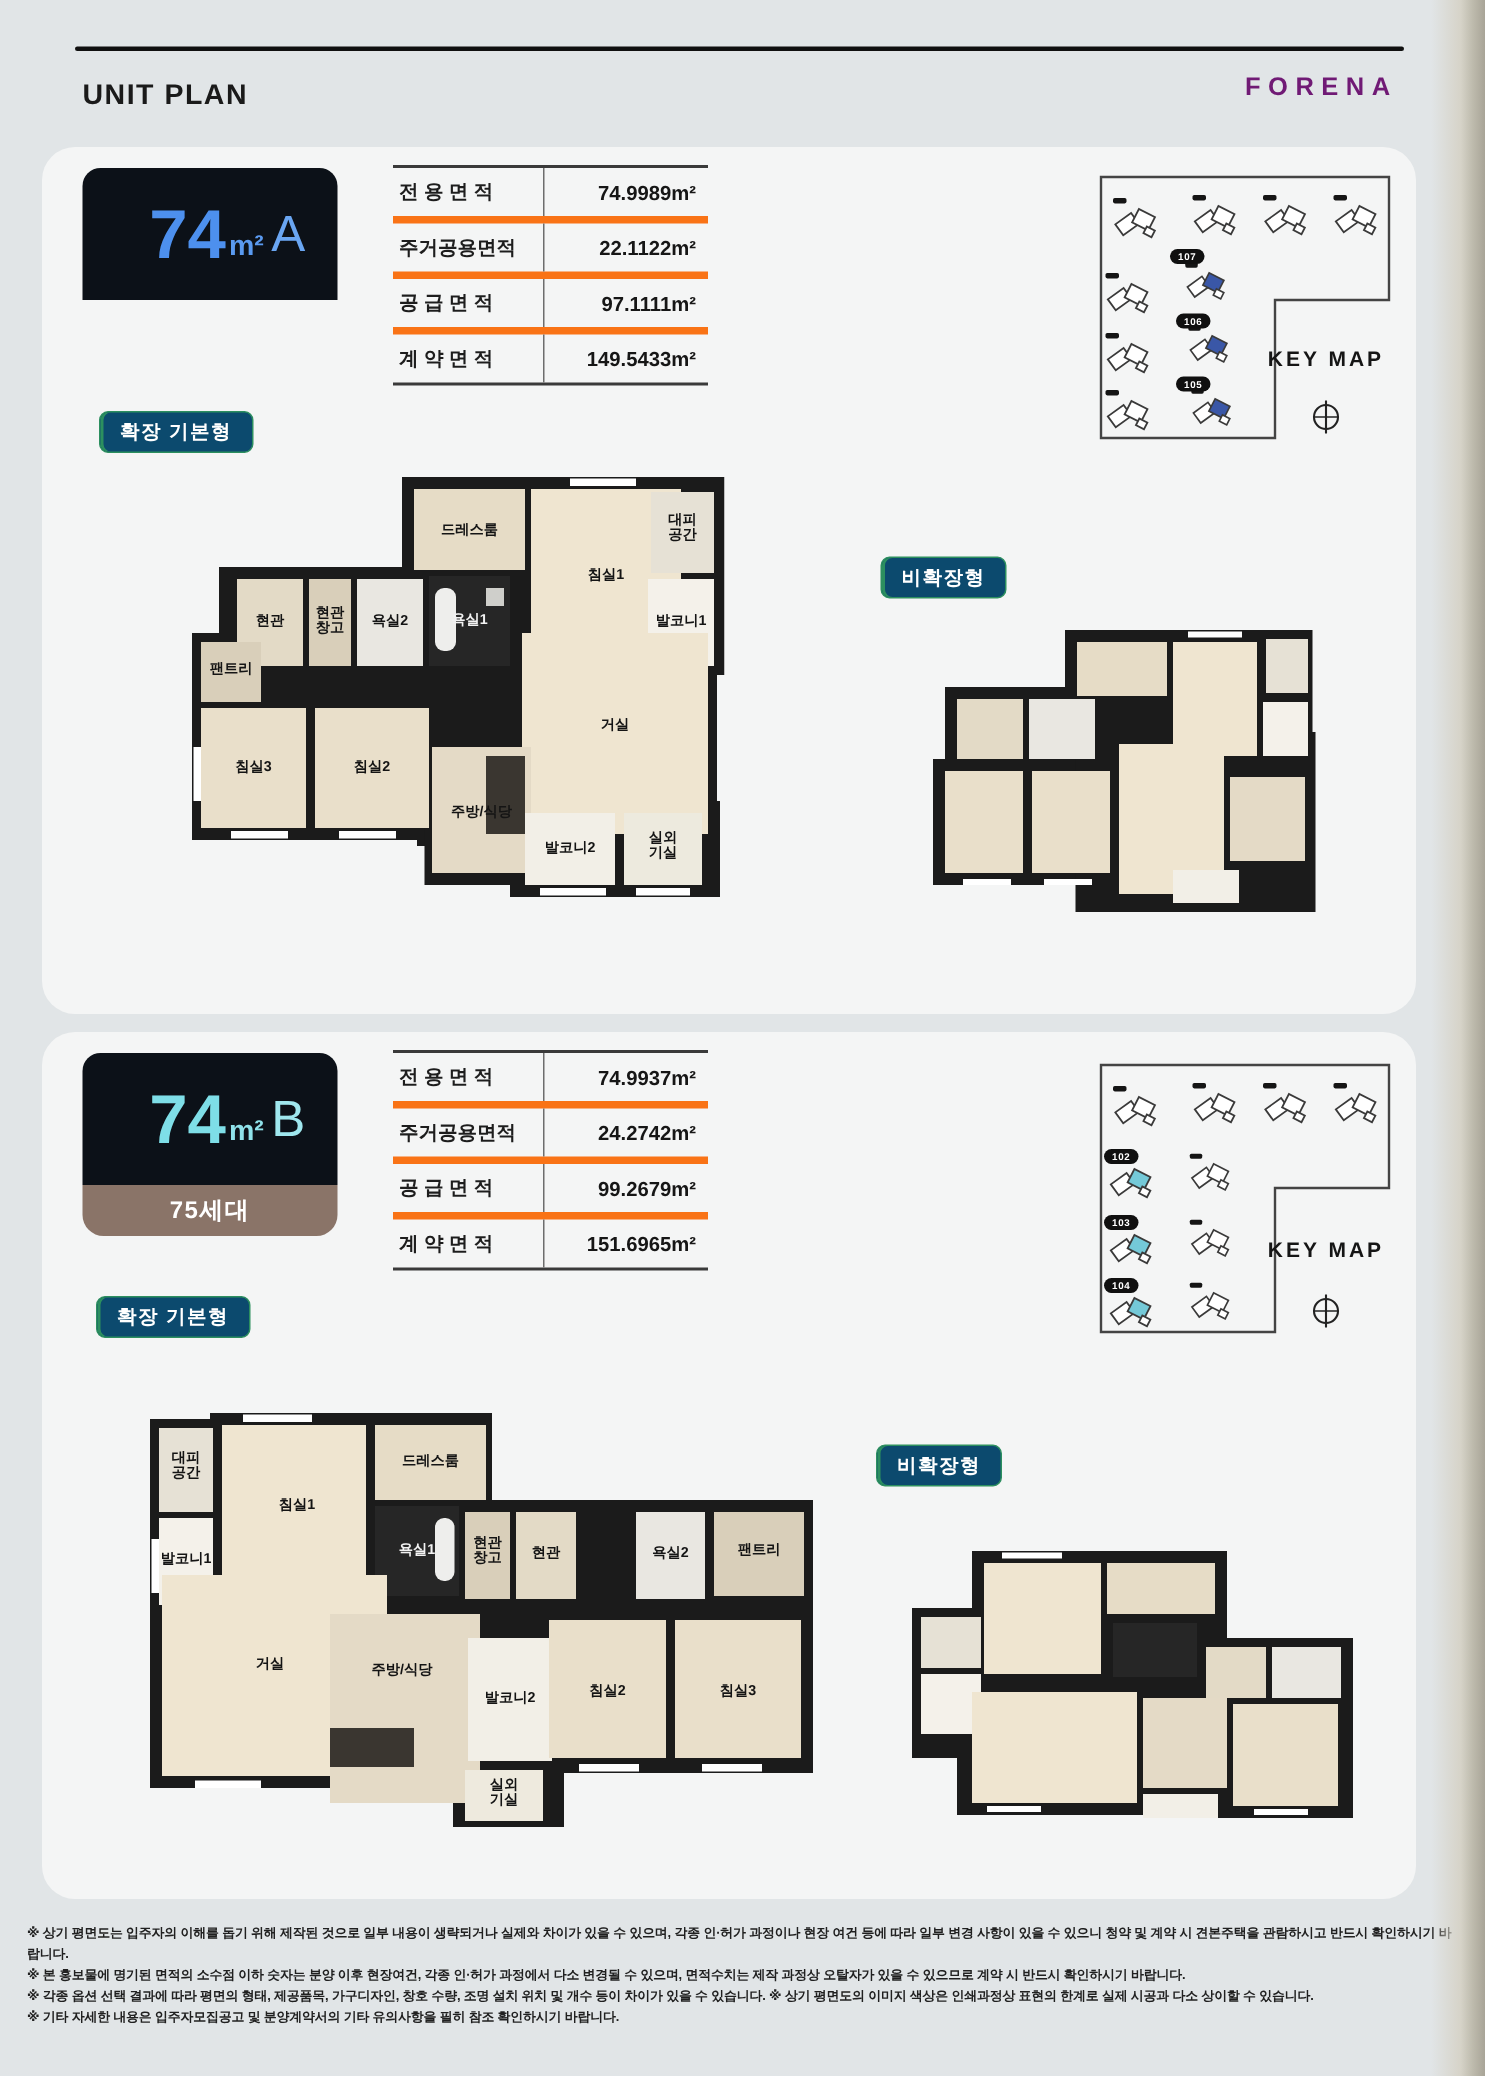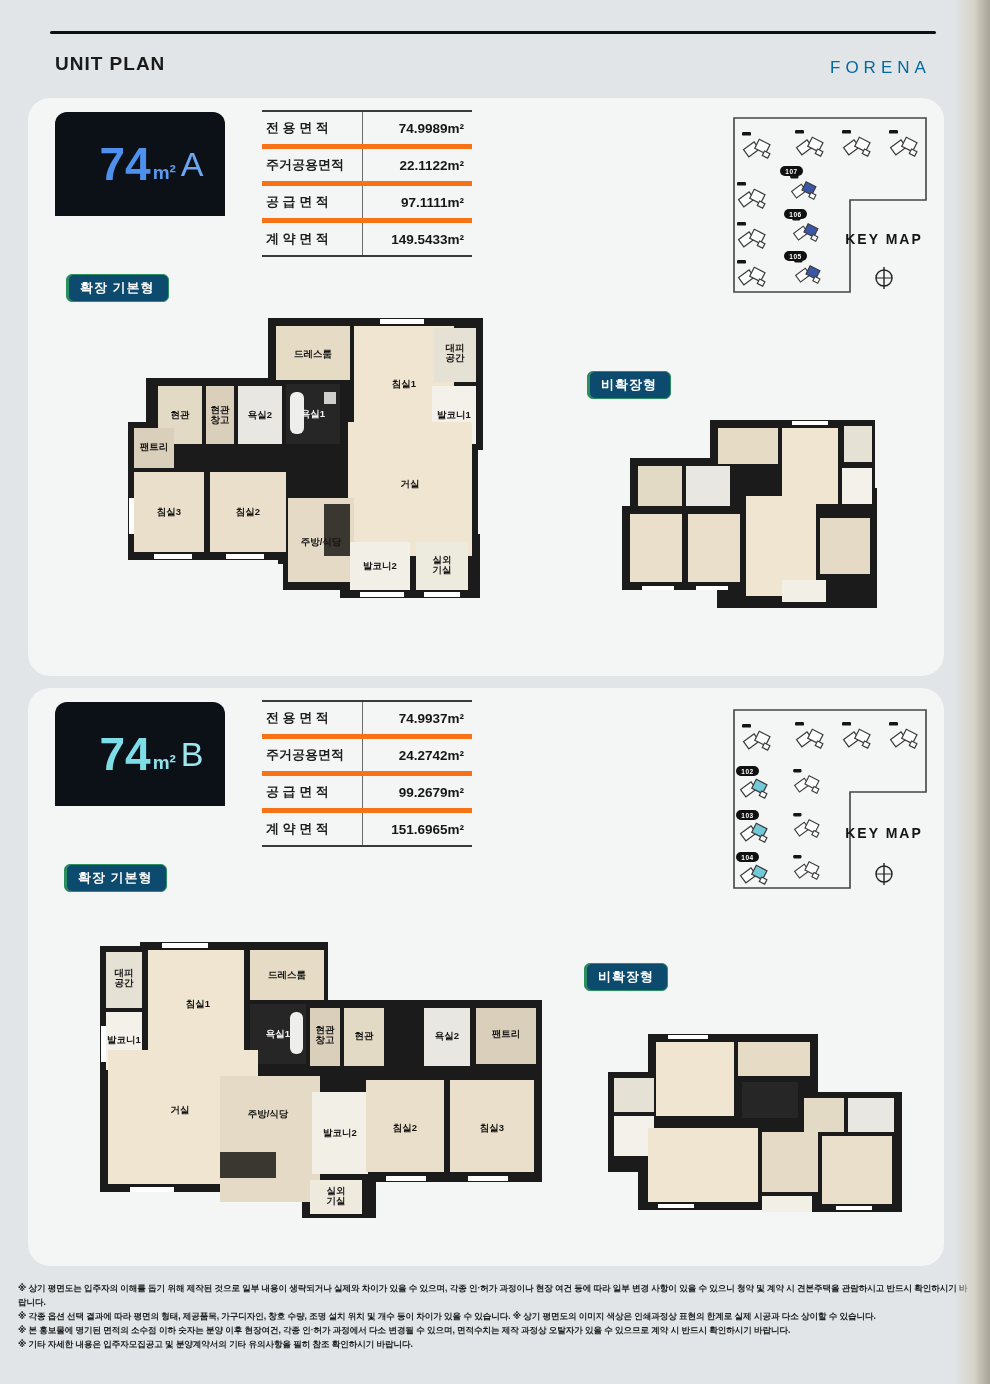--- a/index.html
+++ b/index.html
@@ -2,27 +2,27 @@
 <html><head>
 <meta charset="utf-8">
 <style>
   html,body{margin:0;padding:0;background:#c9cdd0;}
   .page{position:relative;width:990px;height:1384px;margin:0 auto;overflow:hidden;
         background:#e1e5e7;font-family:"Liberation Sans","DejaVu Sans",sans-serif;color:#1c1c1c;}
   .scan-edge{position:absolute;top:0;right:0;width:36px;height:100%;
         background:linear-gradient(90deg,rgba(0,0,0,0) 0%,#d6d3c8 55%,#bdbaac 78%,#a8a497 100%);}
   .top-rule{position:absolute;left:50px;top:31px;width:886px;height:3px;background:#101010;border-radius:2px;}
   .hdr-title{position:absolute;left:55px;top:53px;font-size:19px;font-weight:700;letter-spacing:1px;color:#1a1a1a;}
-  .hdr-brand{position:absolute;left:830px;top:58px;font-size:17px;font-weight:400;letter-spacing:5px;color:#0369a1;}
+  .hdr-brand{position:absolute;left:830px;top:48px;font-size:17px;font-weight:700;letter-spacing:5px;color:#701a75;}
   .card{position:absolute;left:28px;width:916px;height:578px;background:#f4f5f5;border-radius:22px;}
   #cardA{top:98px;} #cardB{top:688px;}
 
   
   .unit-badge{position:absolute;width:170px;}
-  .ub-top{height:104px;background:#0c1118;border-radius:12px 12px 0 0;display:flex;align-items:center;justify-content:center;padding-left:23px;}
+  .ub-top{height:88px;background:#0c1118;border-radius:12px 12px 0 0;display:flex;align-items:center;justify-content:center;padding-left:23px;}
   .ub-num{font-size:46px;font-weight:700;line-height:1;}
   .ub-unit{font-size:19px;font-weight:700;margin:18px 2px 0 2px;}
   .ub-type{font-size:34px;font-weight:400;line-height:1;margin-left:3px;}
   .a-col .ub-num{color:#4d90ee}.a-col .ub-unit{color:#5a9af0}.a-col .ub-type{color:#6aa6f2}
   .b-col .ub-num{color:#7edee7}.b-col .ub-unit{color:#8fe2ea}.b-col .ub-type{color:#9fe7ee}
   .ub-bar{height:34px;background:#8a7468;border-radius:0 0 14px 14px;color:#fff;font-size:16px;
           font-weight:700;display:flex;align-items:center;justify-content:center;letter-spacing:1px;}
 
   
   .area-table{position:absolute;width:210px;border-top:2px solid #3a3a3a;border-bottom:2px solid #3a3a3a;}
@@ -230,20 +230,21 @@
   </div>
 
   <div class="card" id="cardB"></div>
 
   <div class="unit-badge b-col" style="left:55px;top:702px">
     <div class="ub-top">
       <span class="ub-num">74</span>
       <span class="ub-unit">m²</span>
       <span class="ub-type">B</span>
     </div>
+    <div class="ub-bar">75세대</div>
   </div>
 
   <div class="area-table" style="left:262px;top:700px">
     <div class="at-row">
       <div class="at-label">전 용 면 적</div>
       <div class="at-value">74.9937m²</div>
     </div>
     <div class="at-row">
       <div class="at-label">주거공용면적</div>
       <div class="at-value">24.2742m²</div>
@@ -388,19 +389,19 @@
       <g fill="#ffffff">
         <rect x="60" y="3" width="40" height="4"></rect>
         <rect x="228" y="174" width="36" height="4"></rect>
         <rect x="50" y="172" width="36" height="4"></rect>
       </g>
     </svg>
   </div>
 
   <div class="disclaimer">
     <div>※ 상기 평면도는 입주자의 이해를 돕기 위해 제작된 것으로 일부 내용이 생략되거나 실제와 차이가 있을 수 있으며, 각종 인·허가 과정이나 현장 여건 등에 따라 일부 변경 사항이 있을 수 있으니 청약 및 계약 시 견본주택을 관람하시고 반드시 확인하시기 바랍니다.</div>
+    <div>※ 본 홍보물에 명기된 면적의 소수점 이하 숫자는 분양 이후 현장여건, 각종 인·허가 과정에서 다소 변경될 수 있으며, 면적수치는 제작 과정상 오탈자가 있을 수 있으므로 계약 시 반드시 확인하시기 바랍니다.</div>
     <div>※ 각종 옵션 선택 결과에 따라 평면의 형태, 제공품목, 가구디자인, 창호 수량, 조명 설치 위치 및 개수 등이 차이가 있을 수 있습니다. ※ 상기 평면도의 이미지 색상은 인쇄과정상 표현의 한계로 실제 시공과 다소 상이할 수 있습니다.</div>
-    <div>※ 본 홍보물에 명기된 면적의 소수점 이하 숫자는 분양 이후 현장여건, 각종 인·허가 과정에서 다소 변경될 수 있으며, 면적수치는 제작 과정상 오탈자가 있을 수 있으므로 계약 시 반드시 확인하시기 바랍니다.</div>
     <div>※ 기타 자세한 내용은 입주자모집공고 및 분양계약서의 기타 유의사항을 필히 참조 확인하시기 바랍니다.</div>
   </div>
 
   <div class="scan-edge"></div>
 </div>
 
 </body></html>

